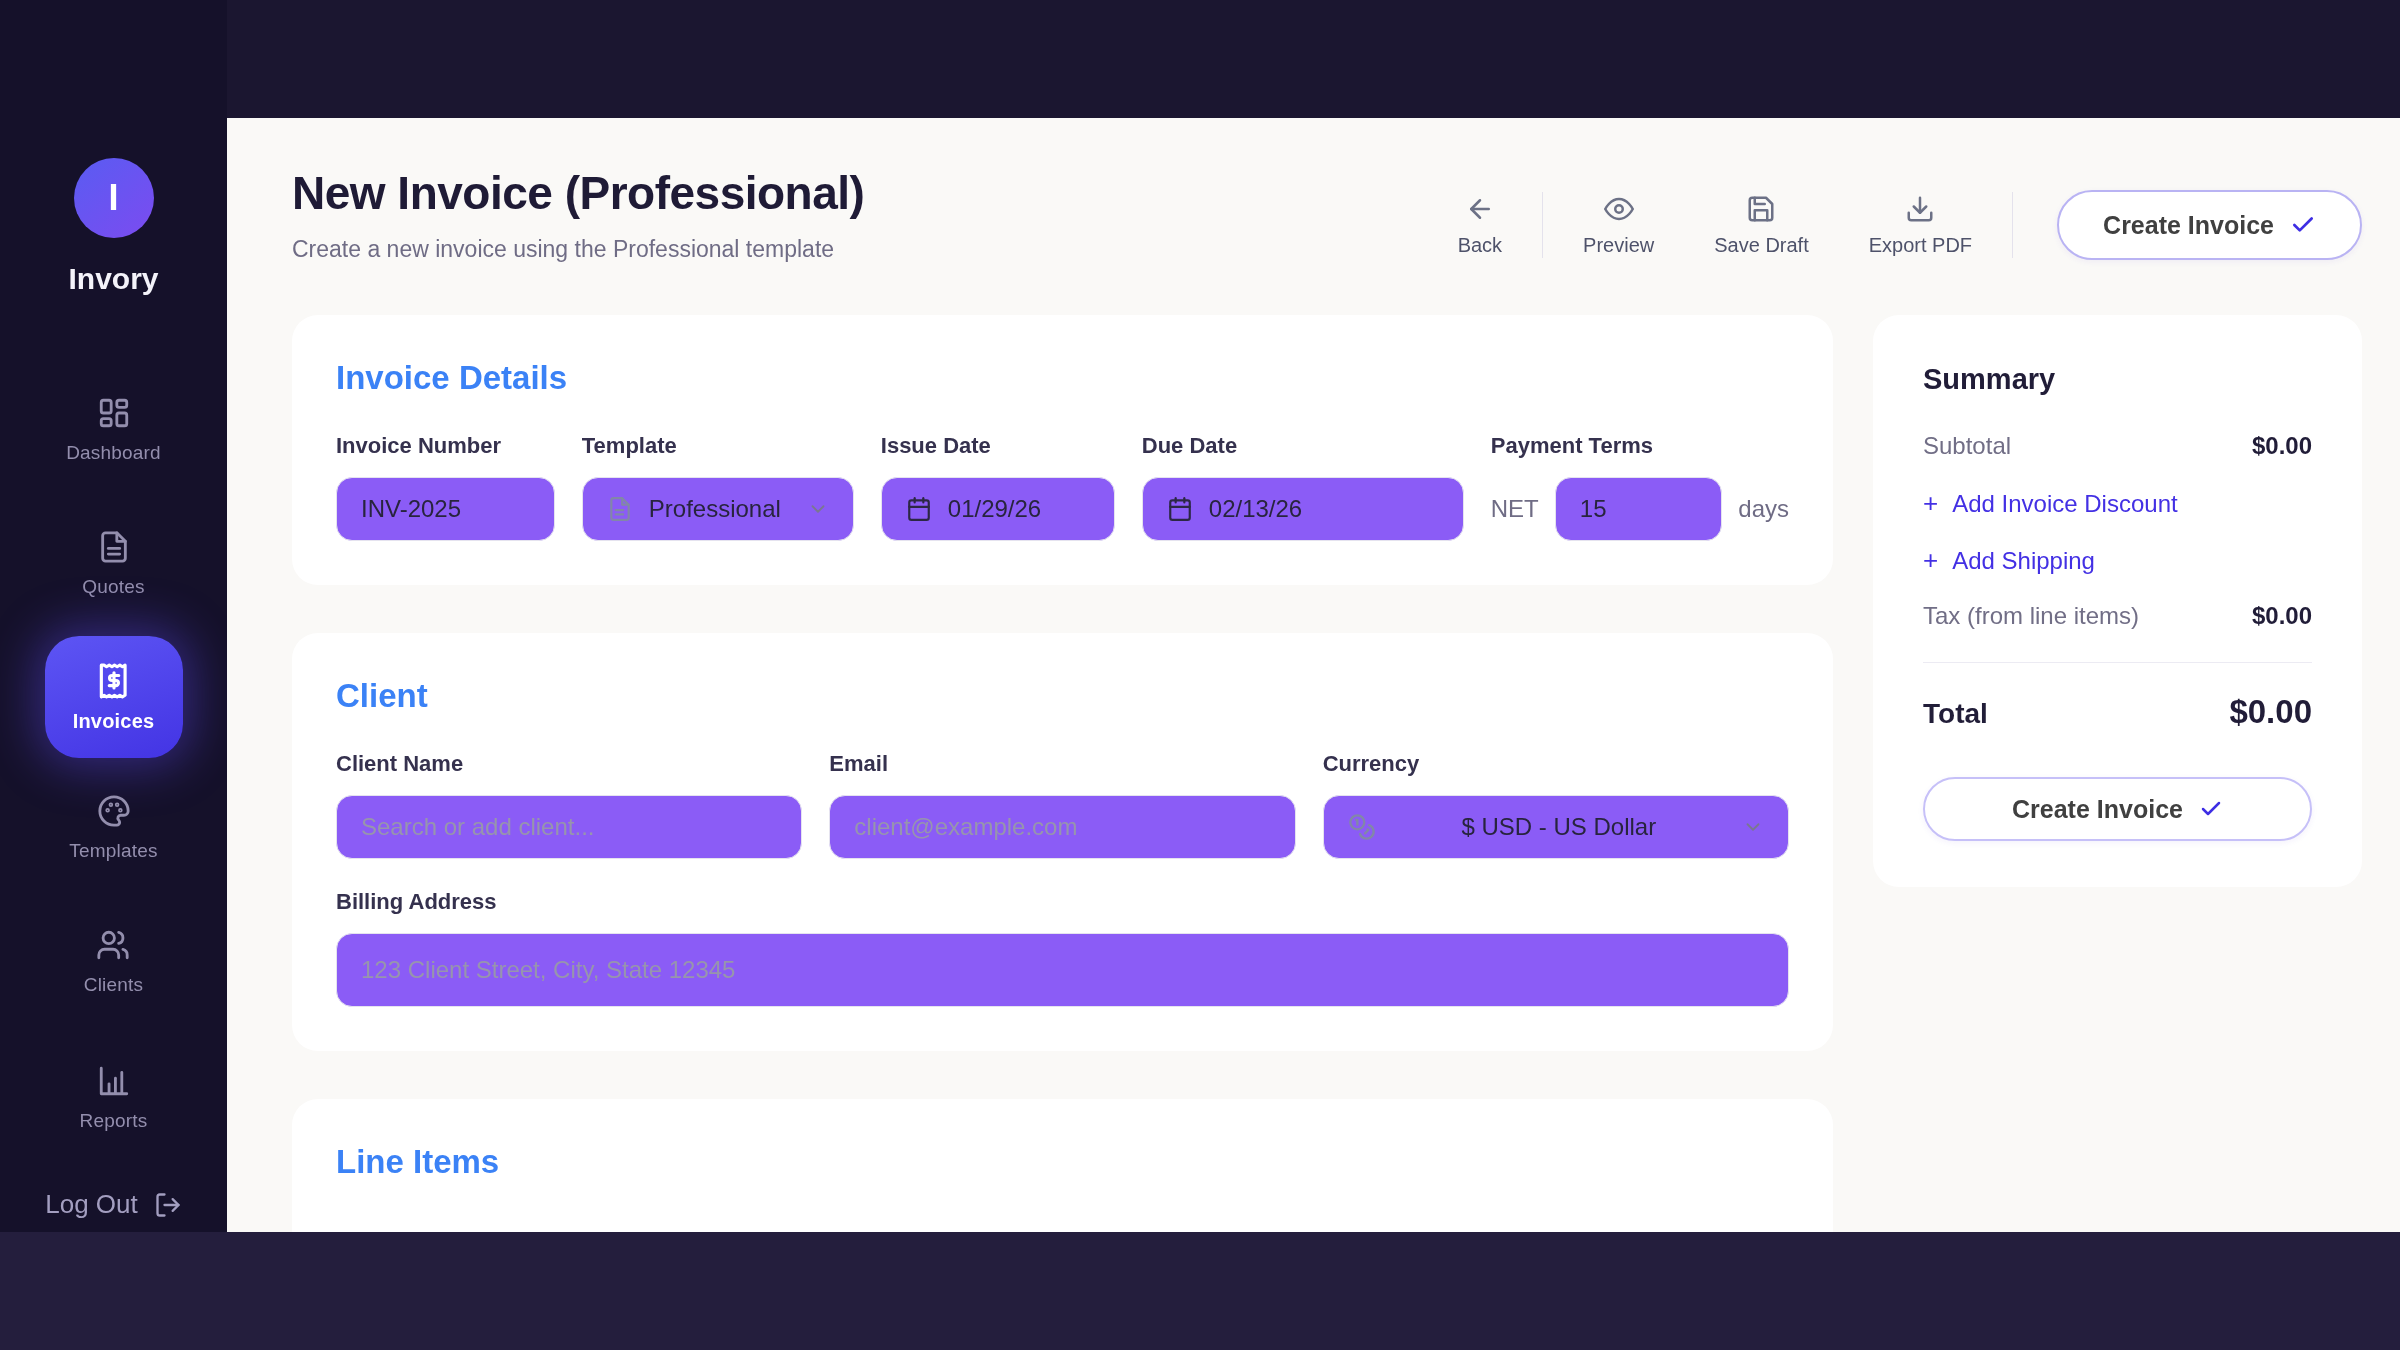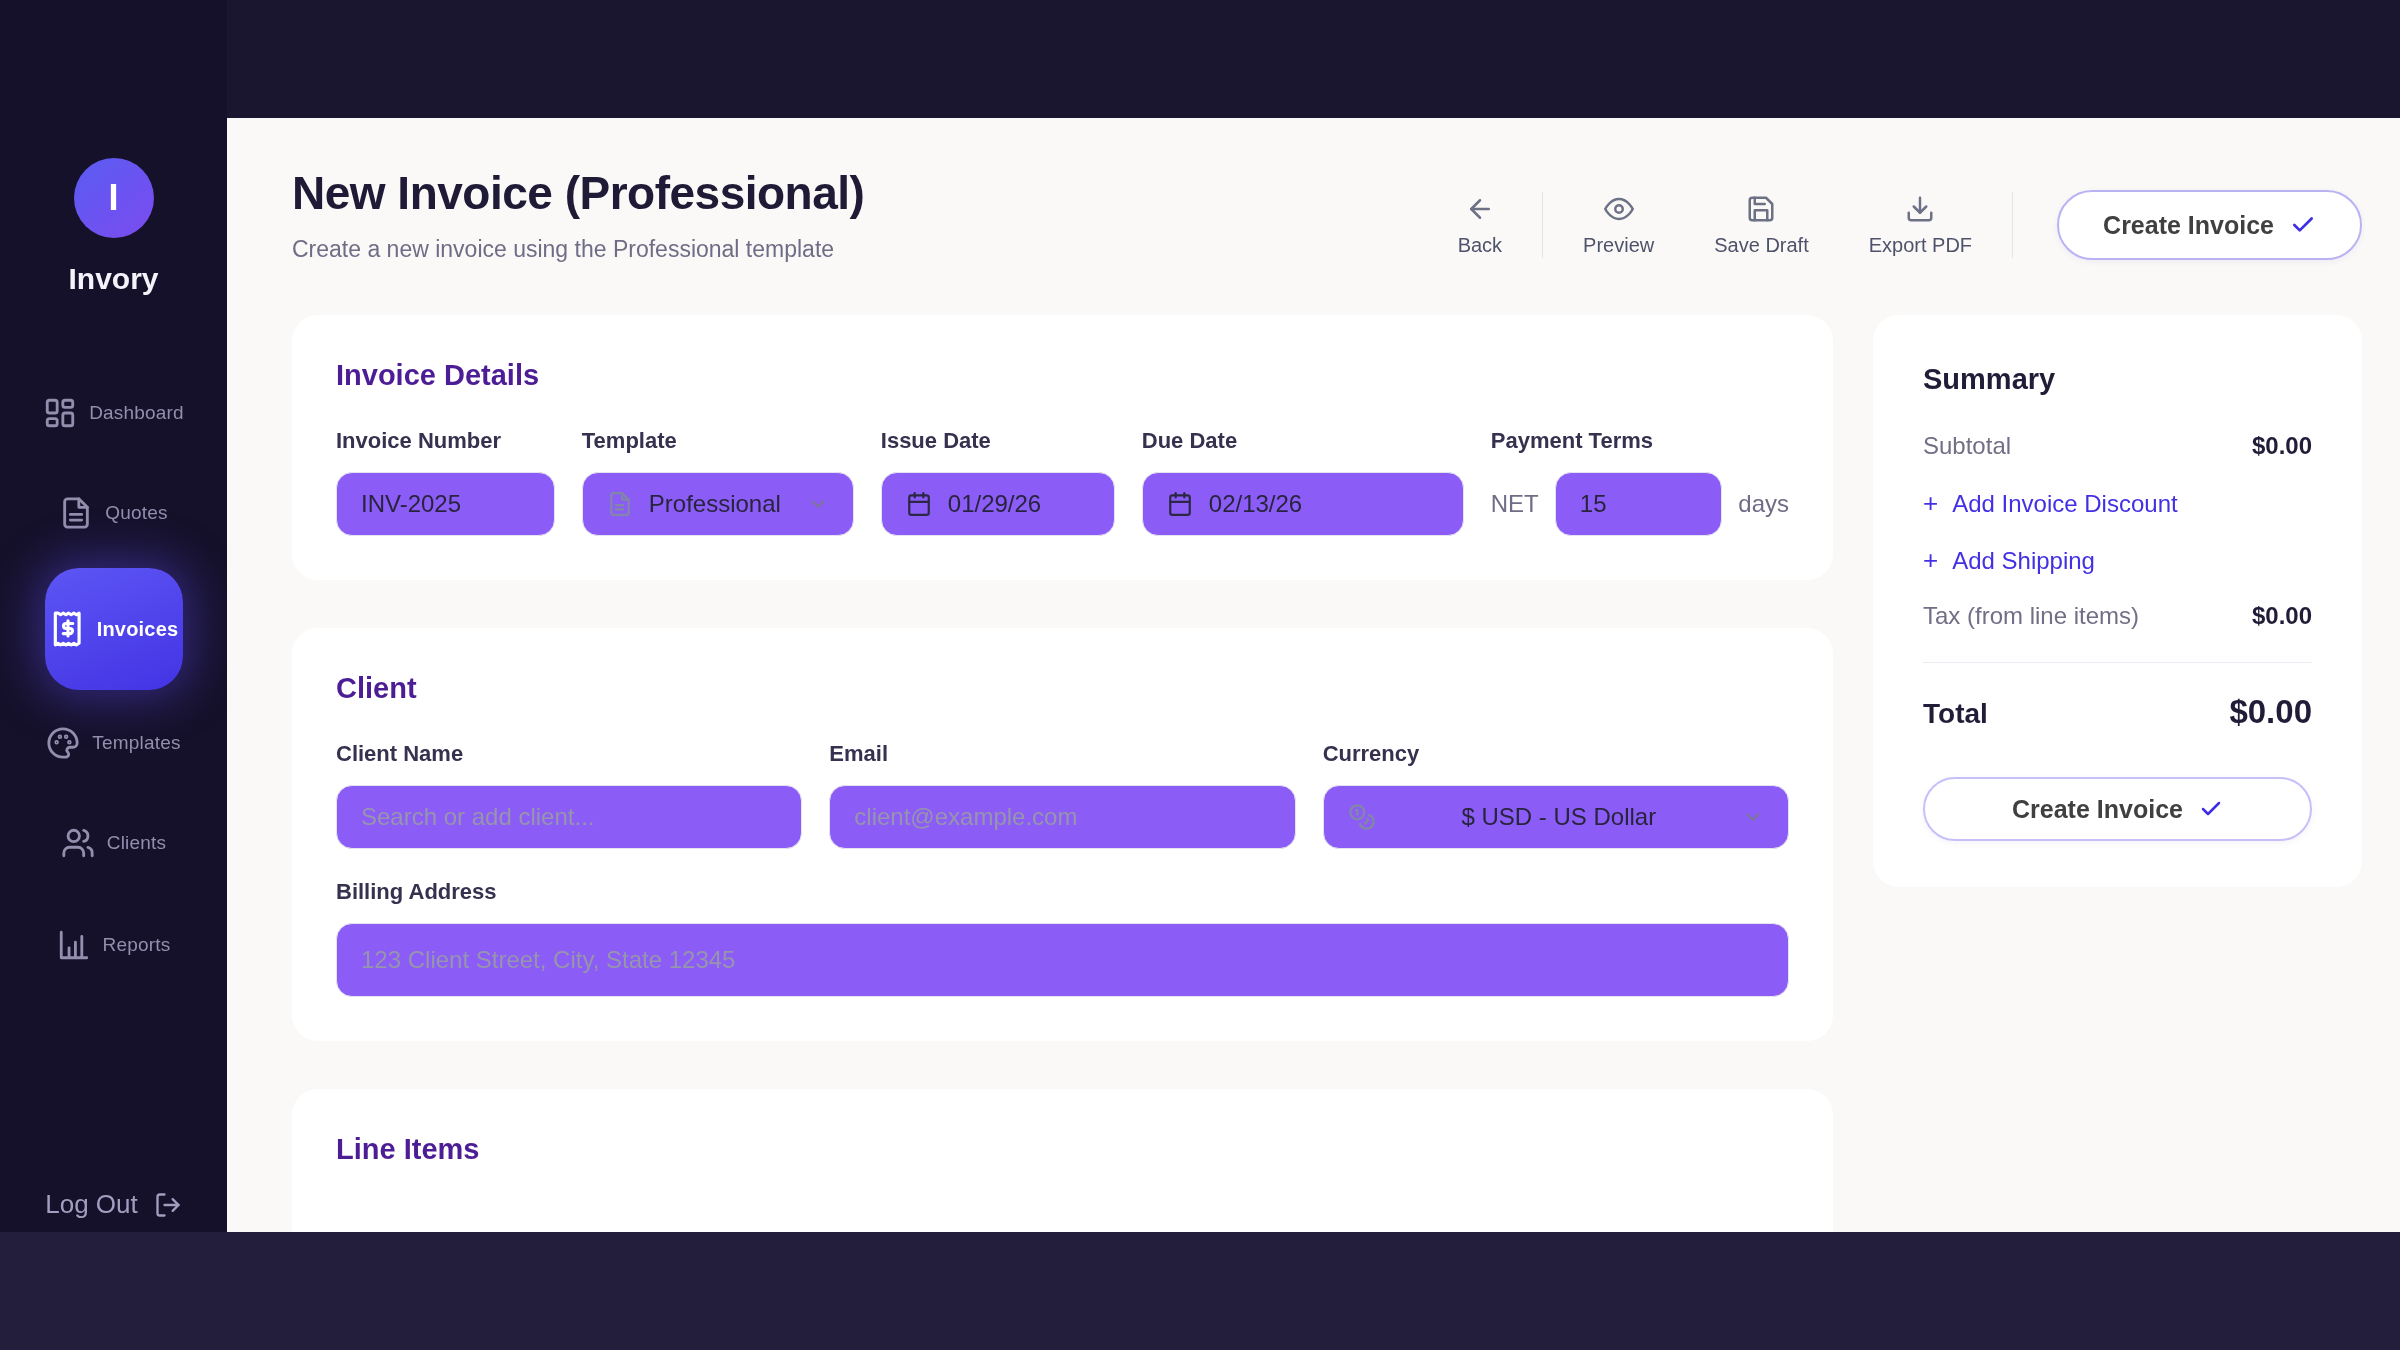--- a/index.html
+++ b/index.html
@@ -22,21 +22,21 @@
   .logo-circle {
     width:80px; height:80px; border-radius:50%;
     background:linear-gradient(140deg,#5b5bf2 5%,#7a4cf0 95%);
     display:flex; align-items:center; justify-content:center;
     color:#ffffff; font-size:36px; font-weight:700;
   }
   .logo-name { margin-top:24px; color:#f4f3fa; font-size:30px; font-weight:700; }
 
   .nav { margin-top:100px; display:flex; flex-direction:column; align-items:center; width:100%; }
   .nav-item {
-    display:flex; flex-direction:row; align-items:center; gap:12px;
+    display:flex; flex-direction:column; align-items:center; gap:12px;
     color:#938ead; cursor:pointer;
   }
   .nav-item .nav-label { font-size:19px; font-weight:500; letter-spacing:0.2px; }
   .nav-item svg { width:34px; height:34px; stroke:#938ead; }
   .ni-dashboard { margin-bottom:66px; }
   .ni-quotes    { margin-bottom:38px; }
   .ni-templates { margin-bottom:66px; }
   .ni-clients   { margin-bottom:68px; }
   .nav-item.active {
     width:138px; height:122px; justify-content:center; gap:10px;
@@ -86,21 +86,21 @@
     box-shadow:0 2px 6px rgba(60,40,200,0.06);
   }
   .pill-btn svg { stroke:#3e2ee4; }
   .header-create { height:70px; padding:0 44px; font-size:25px; margin-left:34px; }
   .header-create svg { width:26px; height:26px; }
 
   .main-grid { display:flex; gap:40px; margin-top:52px; align-items:flex-start; }
   .left-col { flex:1; display:flex; flex-direction:column; gap:48px; }
 
   .card { background:#ffffff; border-radius:26px; padding:44px; }
-  .card-heading { font-size:29px; font-weight:700; color:#4c1d95; }
+  .card-heading { font-size:33px; font-weight:700; color:#3b82f6; }
 
   .fields-row { display:flex; gap:27px; margin-top:36px; }
   .field { display:flex; flex-direction:column; }
   .field-label { font-size:22px; font-weight:600; color:#35314e; margin-bottom:18px; }
 
   .control {
     height:64px; background:#8b5cf6; border:1.5px solid #e5e3ef; border-radius:16px;
     display:flex; align-items:center; padding:0 24px; gap:16px;
     font-size:24px; color:#28243e;
   }

